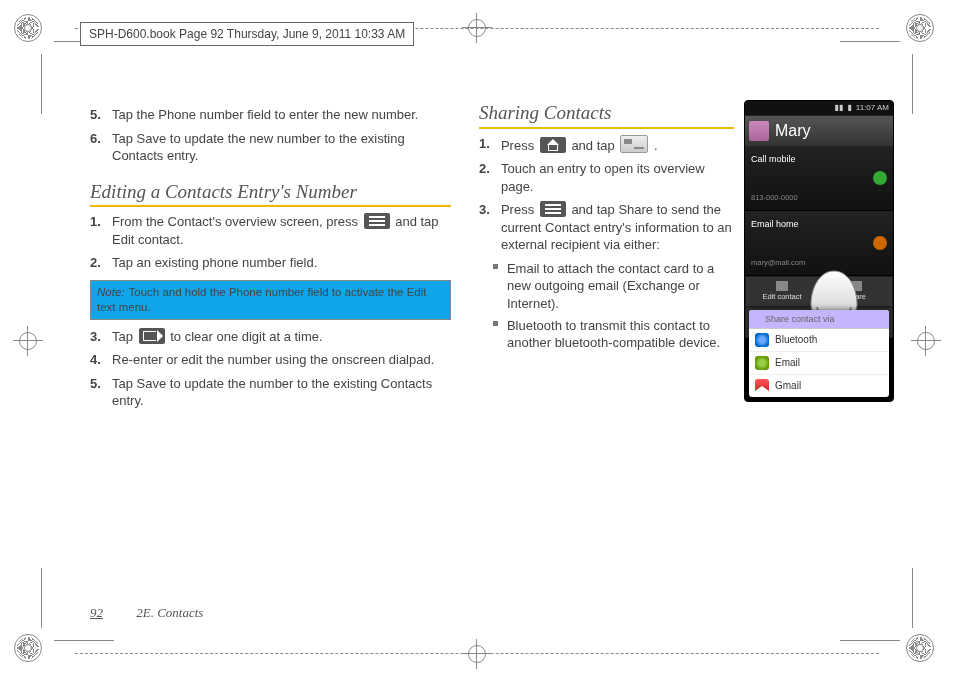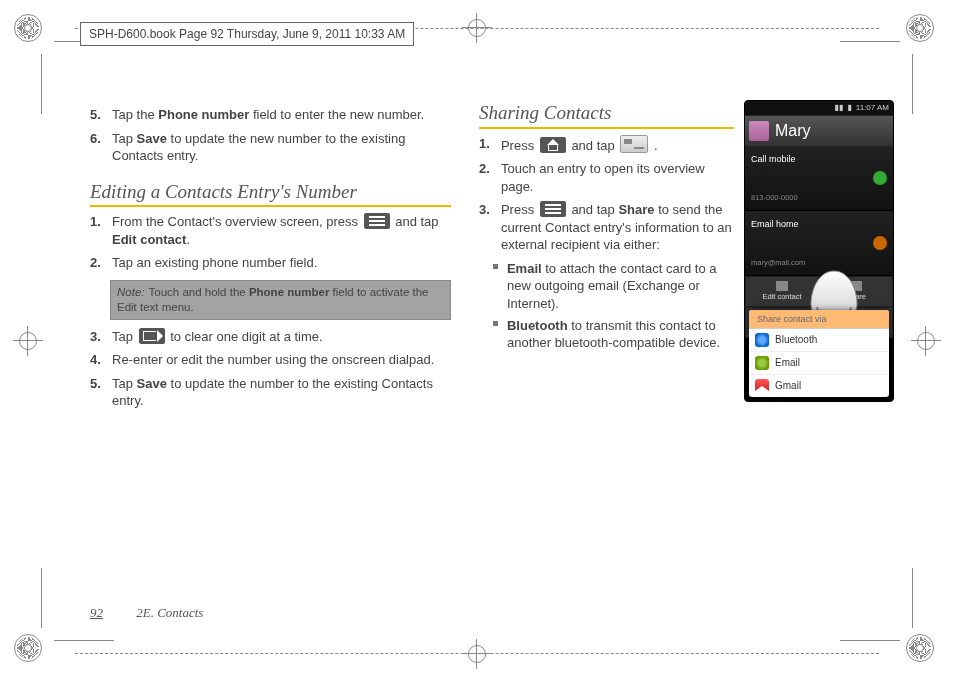--- a/index.html
+++ b/index.html
@@ -64,24 +64,24 @@
   h2.section {
     font-style: italic; font-weight: 400; color: #555; font-size: 19px;
     margin: 14px 0 6px 0; border-bottom: 2px solid var(--yellow); padding-bottom: 1px;
     font-family: Georgia, 'Times New Roman', serif;
   }
   h2.section.mt0 { margin-top: 0; }
 
   ol.steps { list-style: none; margin: 4px 0 0 0; padding: 0 0 0 18px; }
   ol.steps > li { margin: 6px 0 6px 0; position: relative; padding-left: 4px; }
   ol.steps > li > .num { position: absolute; left: -18px; top: 0; font-weight: 700; color: var(--text); }
-  .bold { font-weight: 700; }
+  .bold { font-weight: 400; }
 
   .notebox {
-    border: 1px solid #888; background: #a3a3a3; margin: 8px 0 8px 20px; padding: 4px 6px;
+    border: 1px solid #888; background: #0ea5e9; margin: 8px 0 8px 0; padding: 4px 6px;
     font-size: 11.5px; line-height: 1.3;
   }
   .notebox .nl { font-style: italic; margin-right: 4px; }
 
   .inline-icon {
     display: inline-block; vertical-align: -3px; width: 26px; height: 16px;
     background: #555; border-radius: 2px; position: relative; margin: 0 2px;
   }
   .inline-icon.menu::after {
     content: ""; position: absolute; inset: 3px 5px;
@@ -130,21 +130,21 @@
   .row { display: flex; justify-content: space-between; align-items: center; padding: 7px 6px; background: linear-gradient(#222,#111); border-bottom: 1px solid #000; }
   .row .sub { color: #888; font-size: 7.5px; display: block; margin-top: 28px; }
   .dot { width: 14px; height: 14px; border-radius: 50%; }
   .dot.green { background: #3a3; } .dot.orange { background: #c60; } .dot.blue { background: #fff; }
   .menuGrid { display: grid; grid-template-columns: 1fr 1fr; background: #333; }
   .menuGrid > div { text-align: center; padding: 4px 2px; border: 1px solid #222; font-size: 7.5px; }
   .menuGrid .ico { display: block; margin: 0 auto 1px; width: 12px; height: 10px; background: #888; }
   .arrowOverlay { position: absolute; top: 168px; left: 50%; transform: translateX(-20%); width: 50px; height: 80px; }
   .arrowOverlay svg { width: 100%; height: 100%; }
   .popup { position: absolute; left: 4px; right: 4px; bottom: 4px; background: #fff; color: #333; border-radius: 3px; overflow: hidden; box-shadow: 0 0 6px rgba(0,0,0,.6); }
-  .popup .pt { background: #fdba74; font-size: 9px; padding: 3px 8px; border-bottom: 1px solid #ccc; color: #666; }
+  .popup .pt { background: #c4b5fd; font-size: 9px; padding: 3px 16px; border-bottom: 1px solid #ccc; color: #666; }
   .popup .pi { display: flex; align-items: center; gap: 6px; padding: 4px 6px; border-bottom: 1px solid #eee; font-size: 10px; }
   .popup .pi:last-child { border-bottom: none; }
   .pico { width: 14px; height: 14px; border-radius: 3px; }
   .pico.bt { background: radial-gradient(circle at 50% 50%, #6af 30%, #06c 70%); }
   .pico.em { background: radial-gradient(circle at 50% 50%, #9c4 30%, #690 70%); }
   .pico.gm { background: linear-gradient(#f55,#c22); clip-path: polygon(0 0,100% 0,100% 85%,50% 50%,0 85%); }
 
 </style>
 </head>
 <body>

